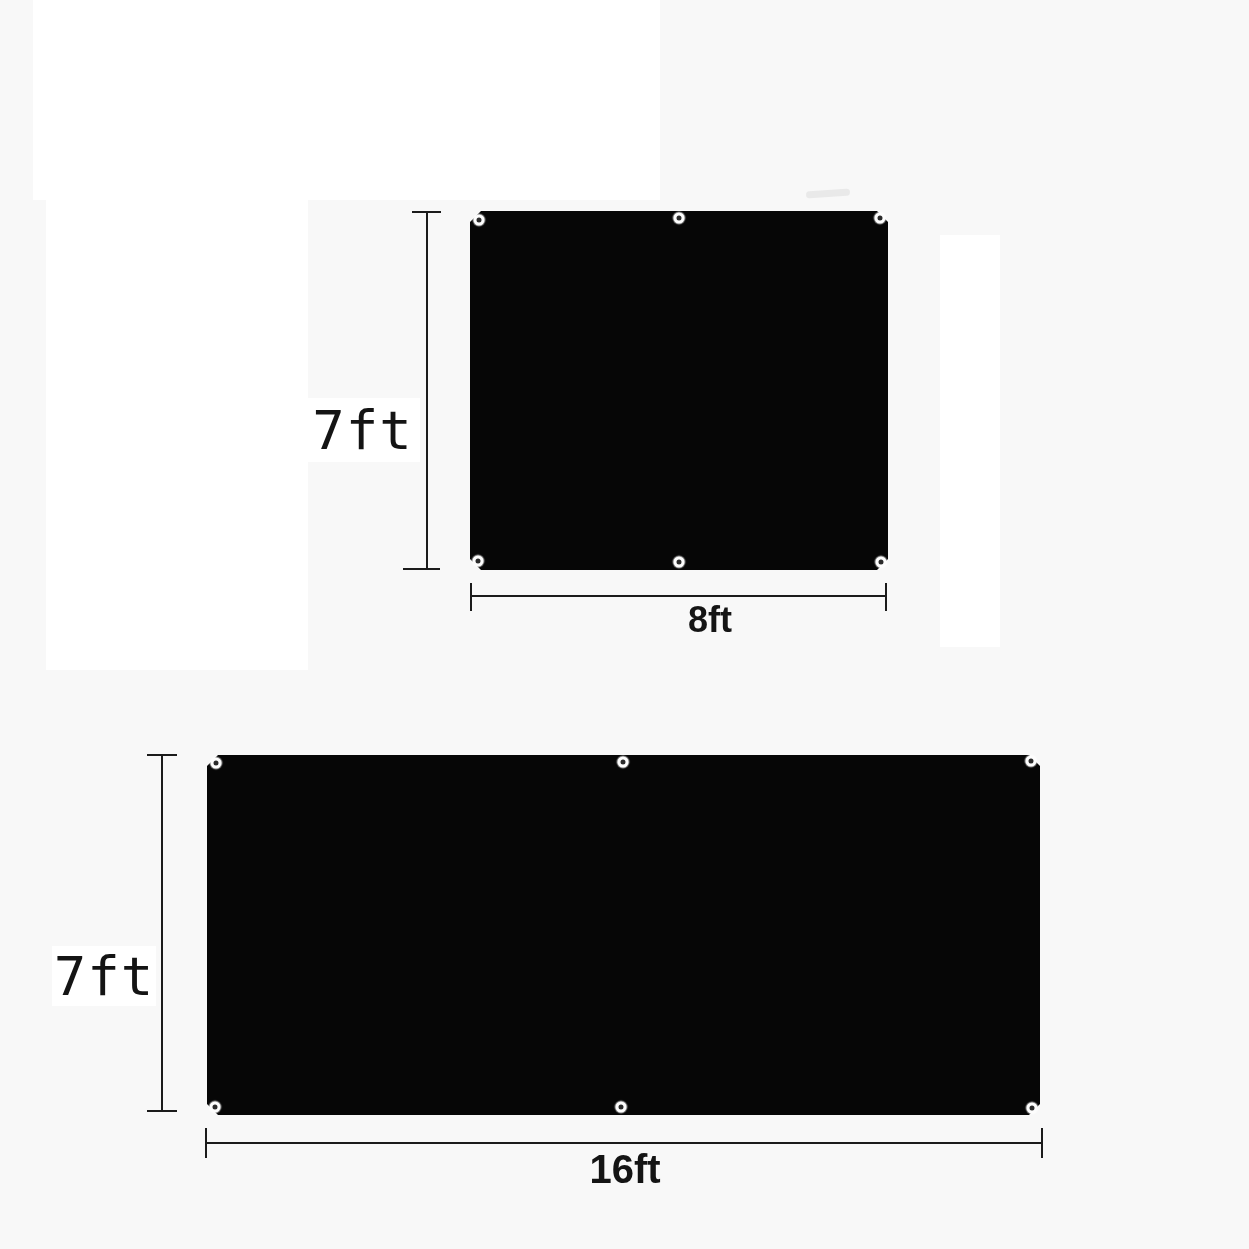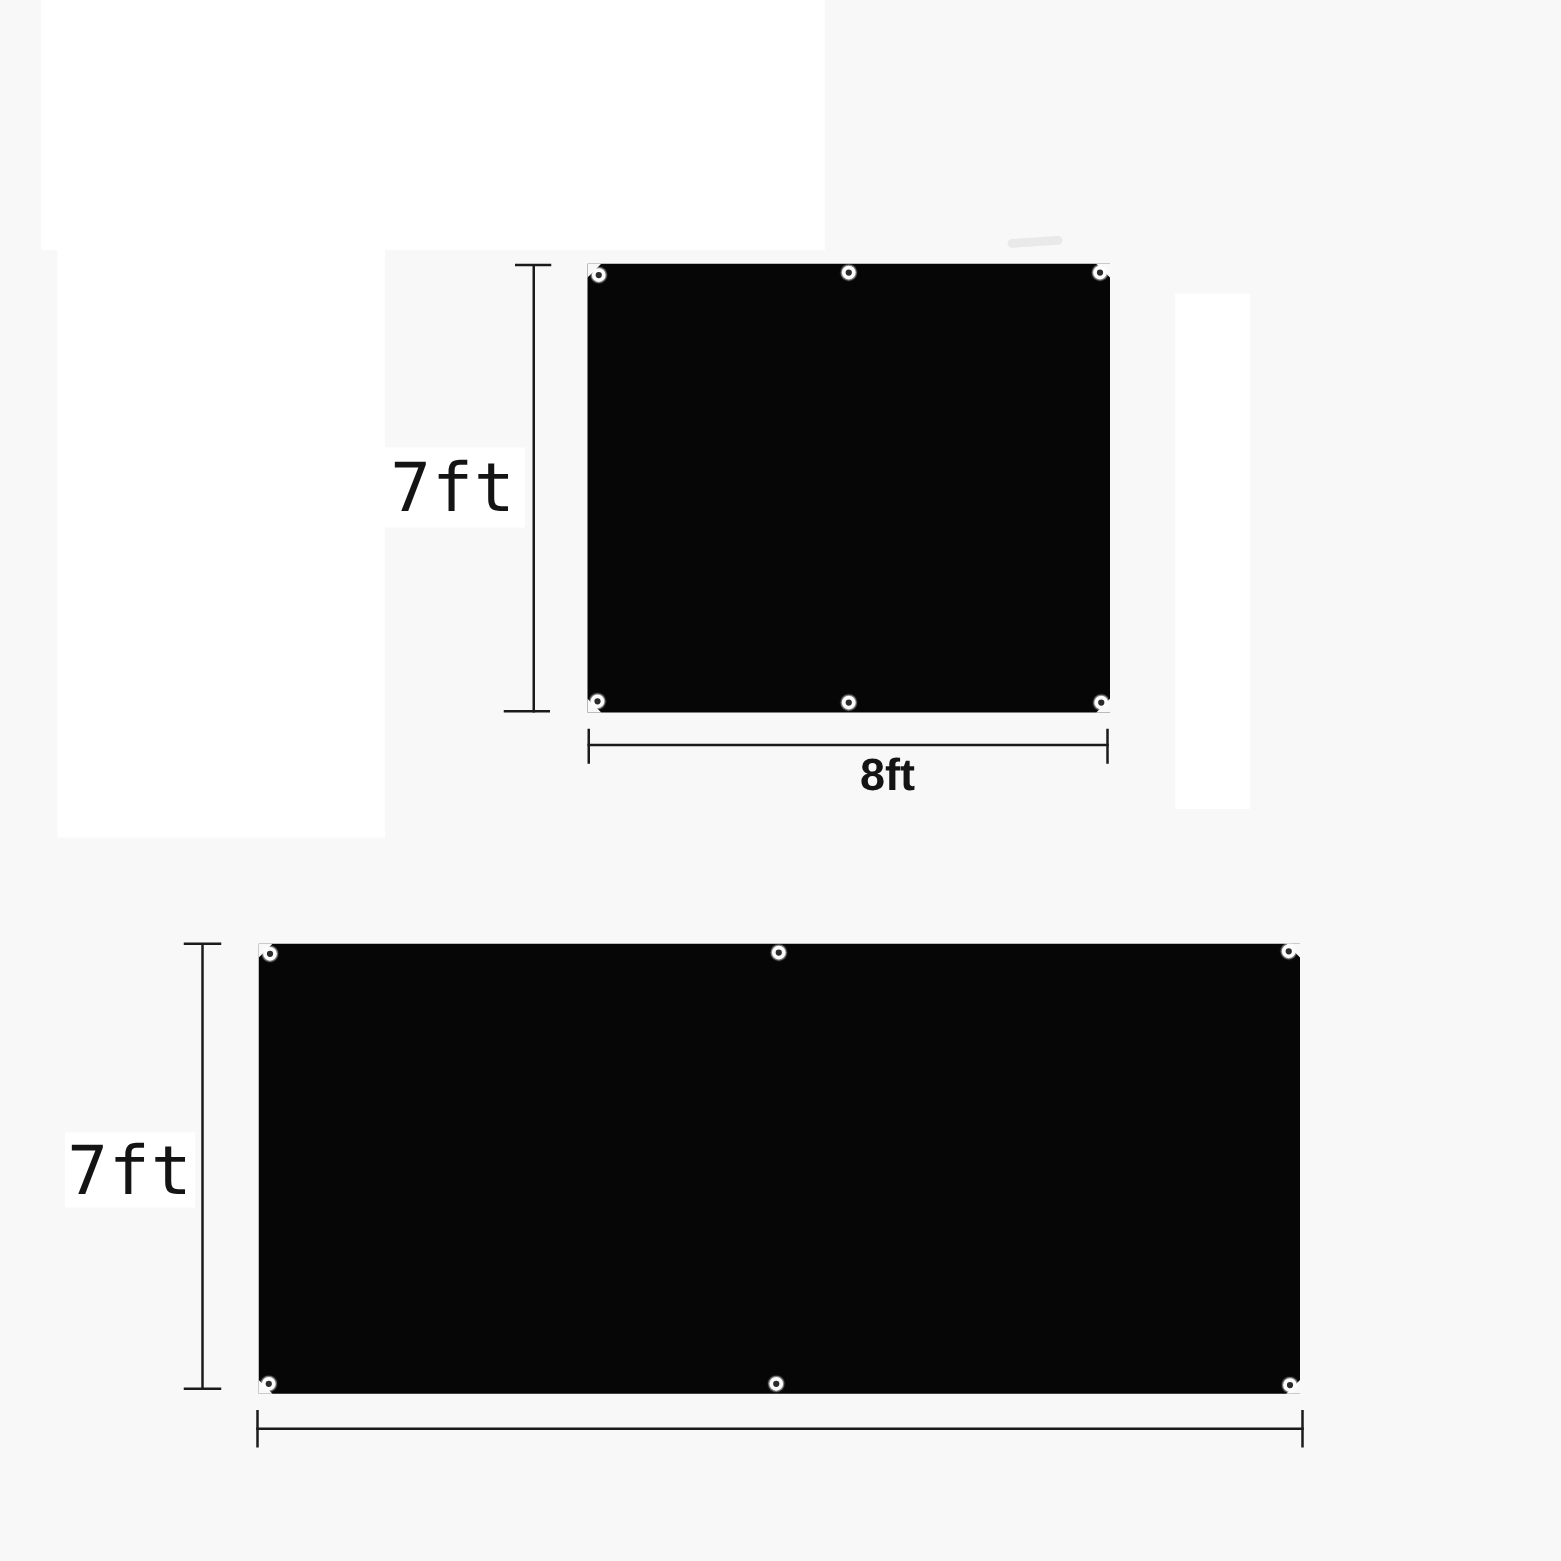--- a/index.html
+++ b/index.html
@@ -30,20 +30,21 @@
   .label{
     position:absolute;
     display:flex;align-items:center;justify-content:center;
     color:#141414;
   }
   .mono-label{
     font-family:"DejaVu Sans Mono", monospace;
     font-size:54px;
     background:#ffffff;
     letter-spacing:1px;
+    margin-top:40px;
   }
   .sans-label{
     font-family:"Liberation Sans","DejaVu Sans",sans-serif;
     font-weight:600;
   }
   .w8{font-size:36px;}
   .w16{font-size:40px;}
   .smudge{
     position:absolute;left:806px;top:190px;width:44px;height:7px;
     background:#e9e9e9;border-radius:4px;transform:rotate(-4deg);
@@ -96,14 +97,15 @@
   </div>
 
   <div class="dline" style="left:161px;top:755px;width:2px;height:357px;"></div>
   <div class="dline" style="left:147px;top:754px;width:30px;height:2px;"></div>
   <div class="dline" style="left:147px;top:1110px;width:30px;height:2px;"></div>
   <div class="label mono-label" style="left:52px;top:906px;width:104px;height:60px;">7ft</div>
 
   <div class="dline" style="left:205px;top:1142px;width:838px;height:2px;"></div>
   <div class="dline" style="left:205px;top:1128px;width:2px;height:30px;"></div>
   <div class="dline" style="left:1041px;top:1128px;width:2px;height:30px;"></div>
+  <div class="label sans-label w16" style="left:545px;top:1146px;width:160px;height:46px;">16ft</div>
 
 </div>
 
 </body></html>

